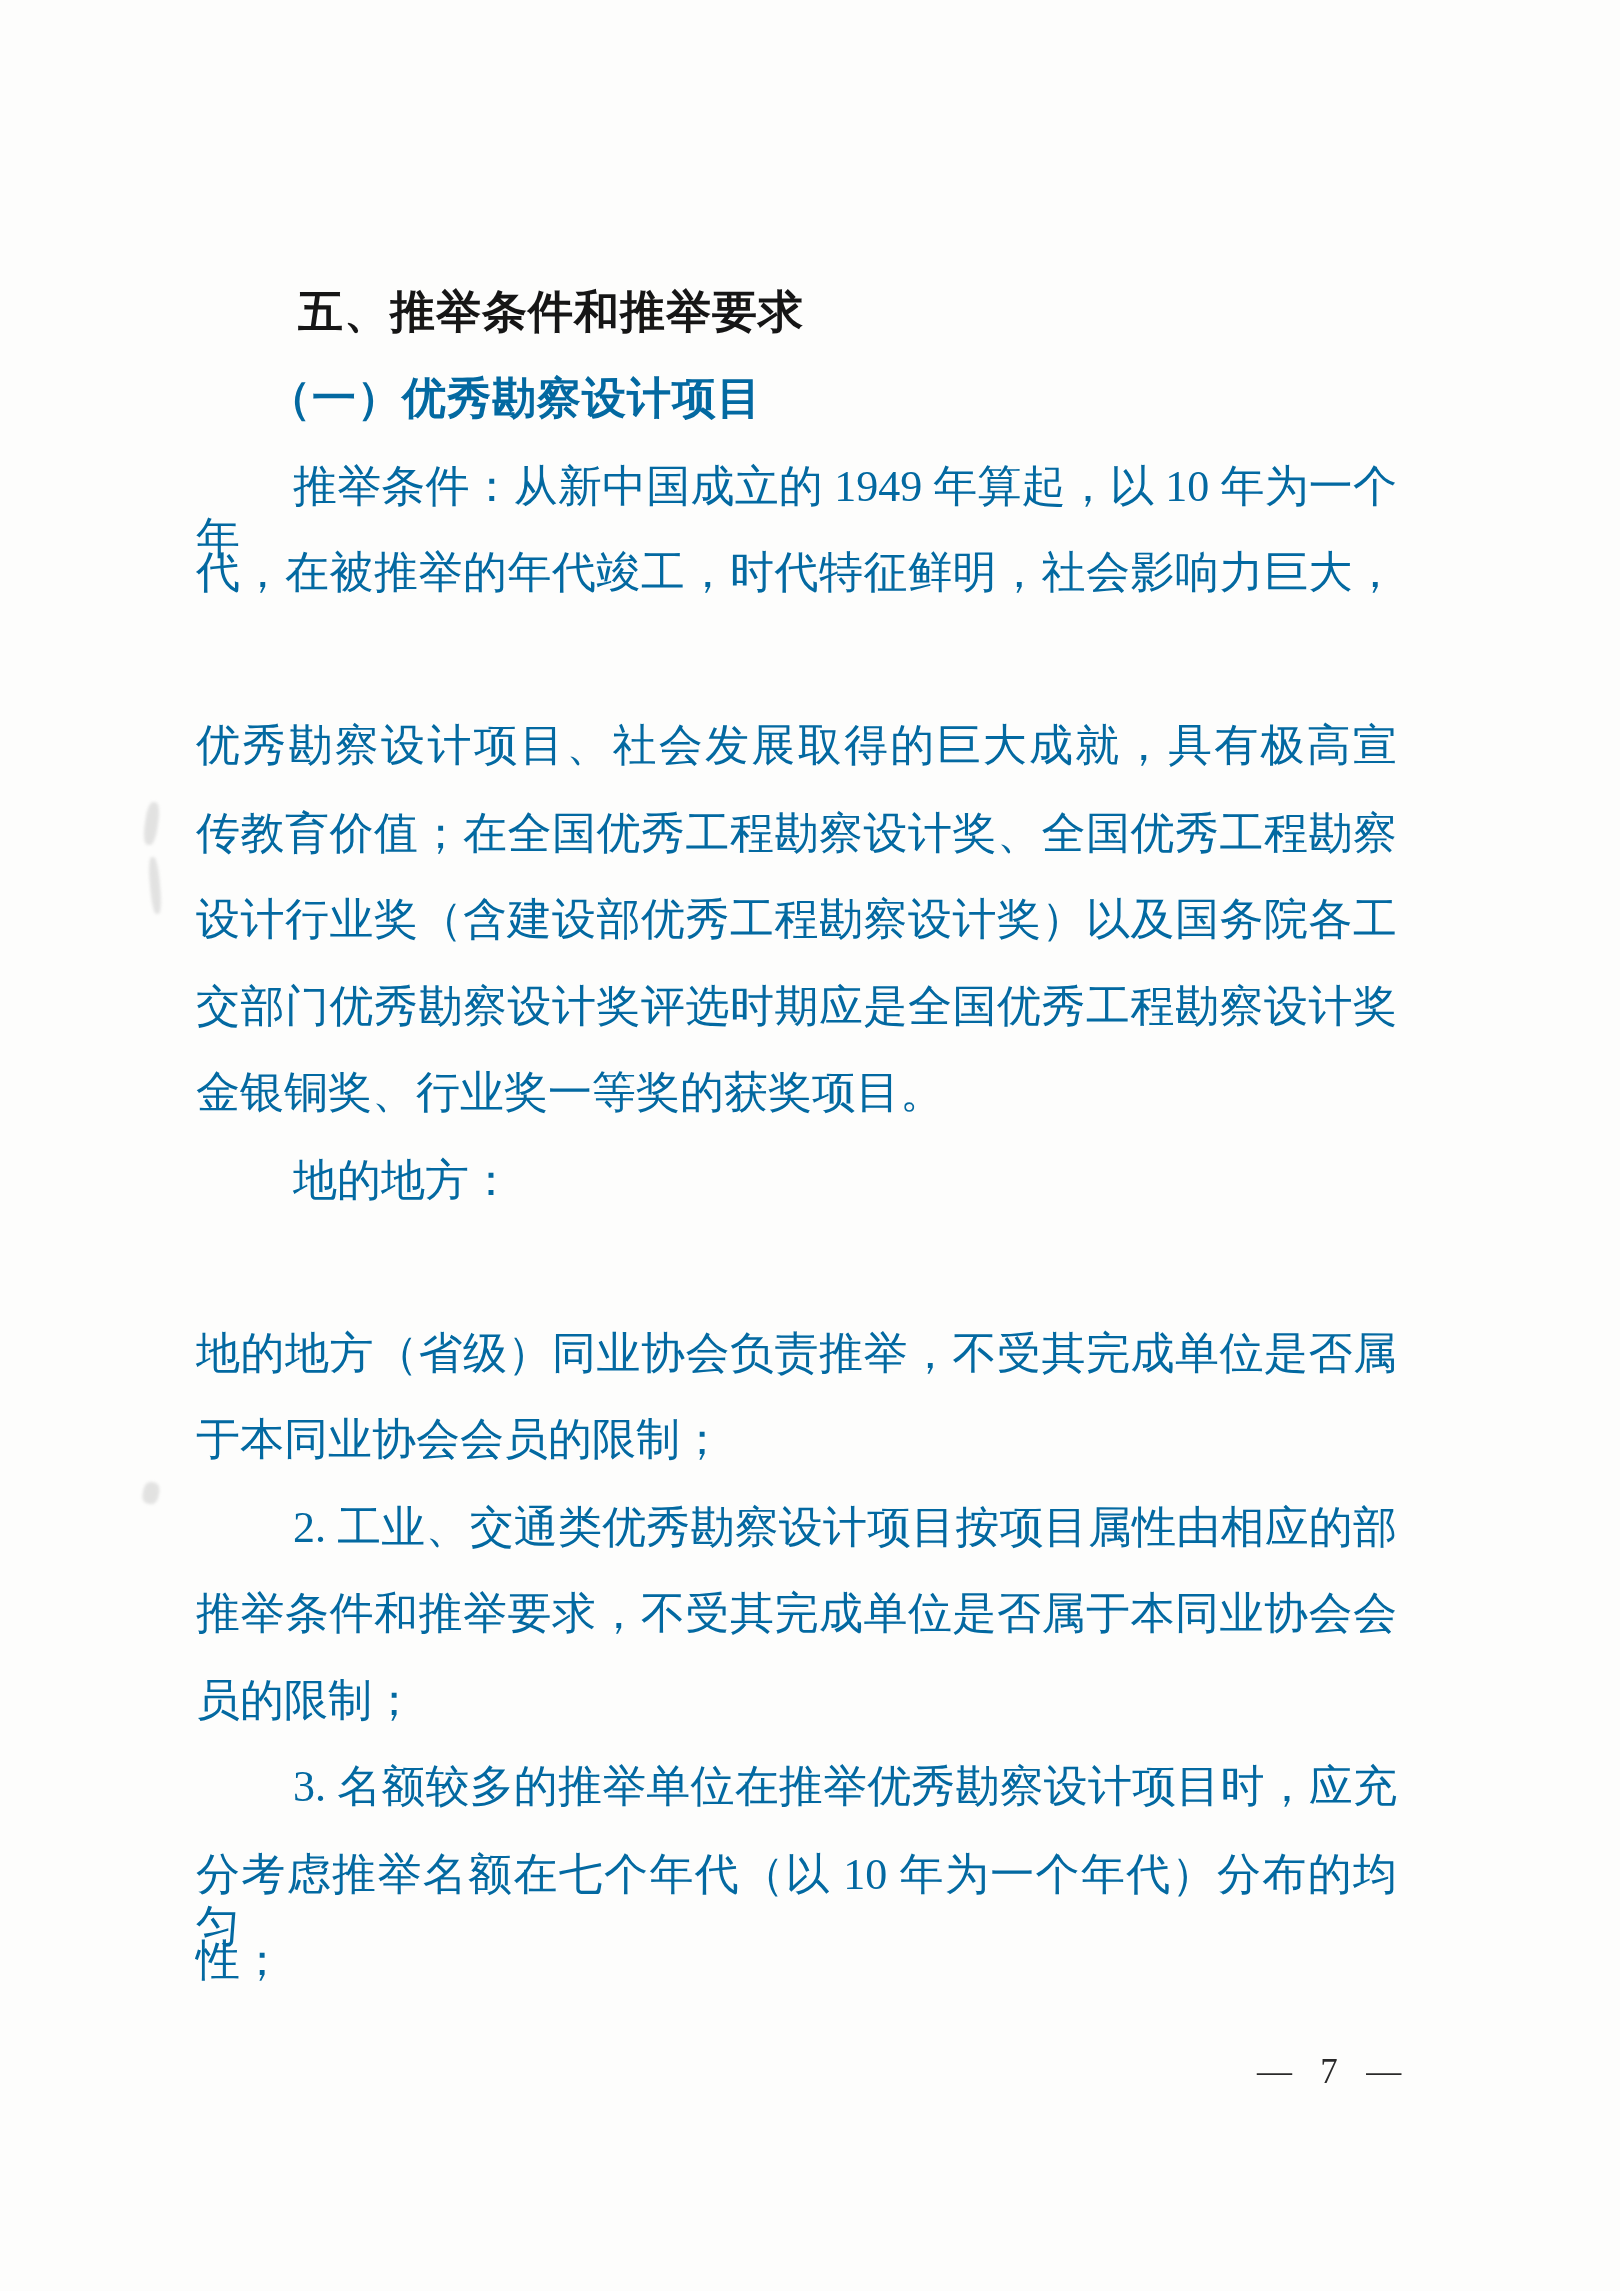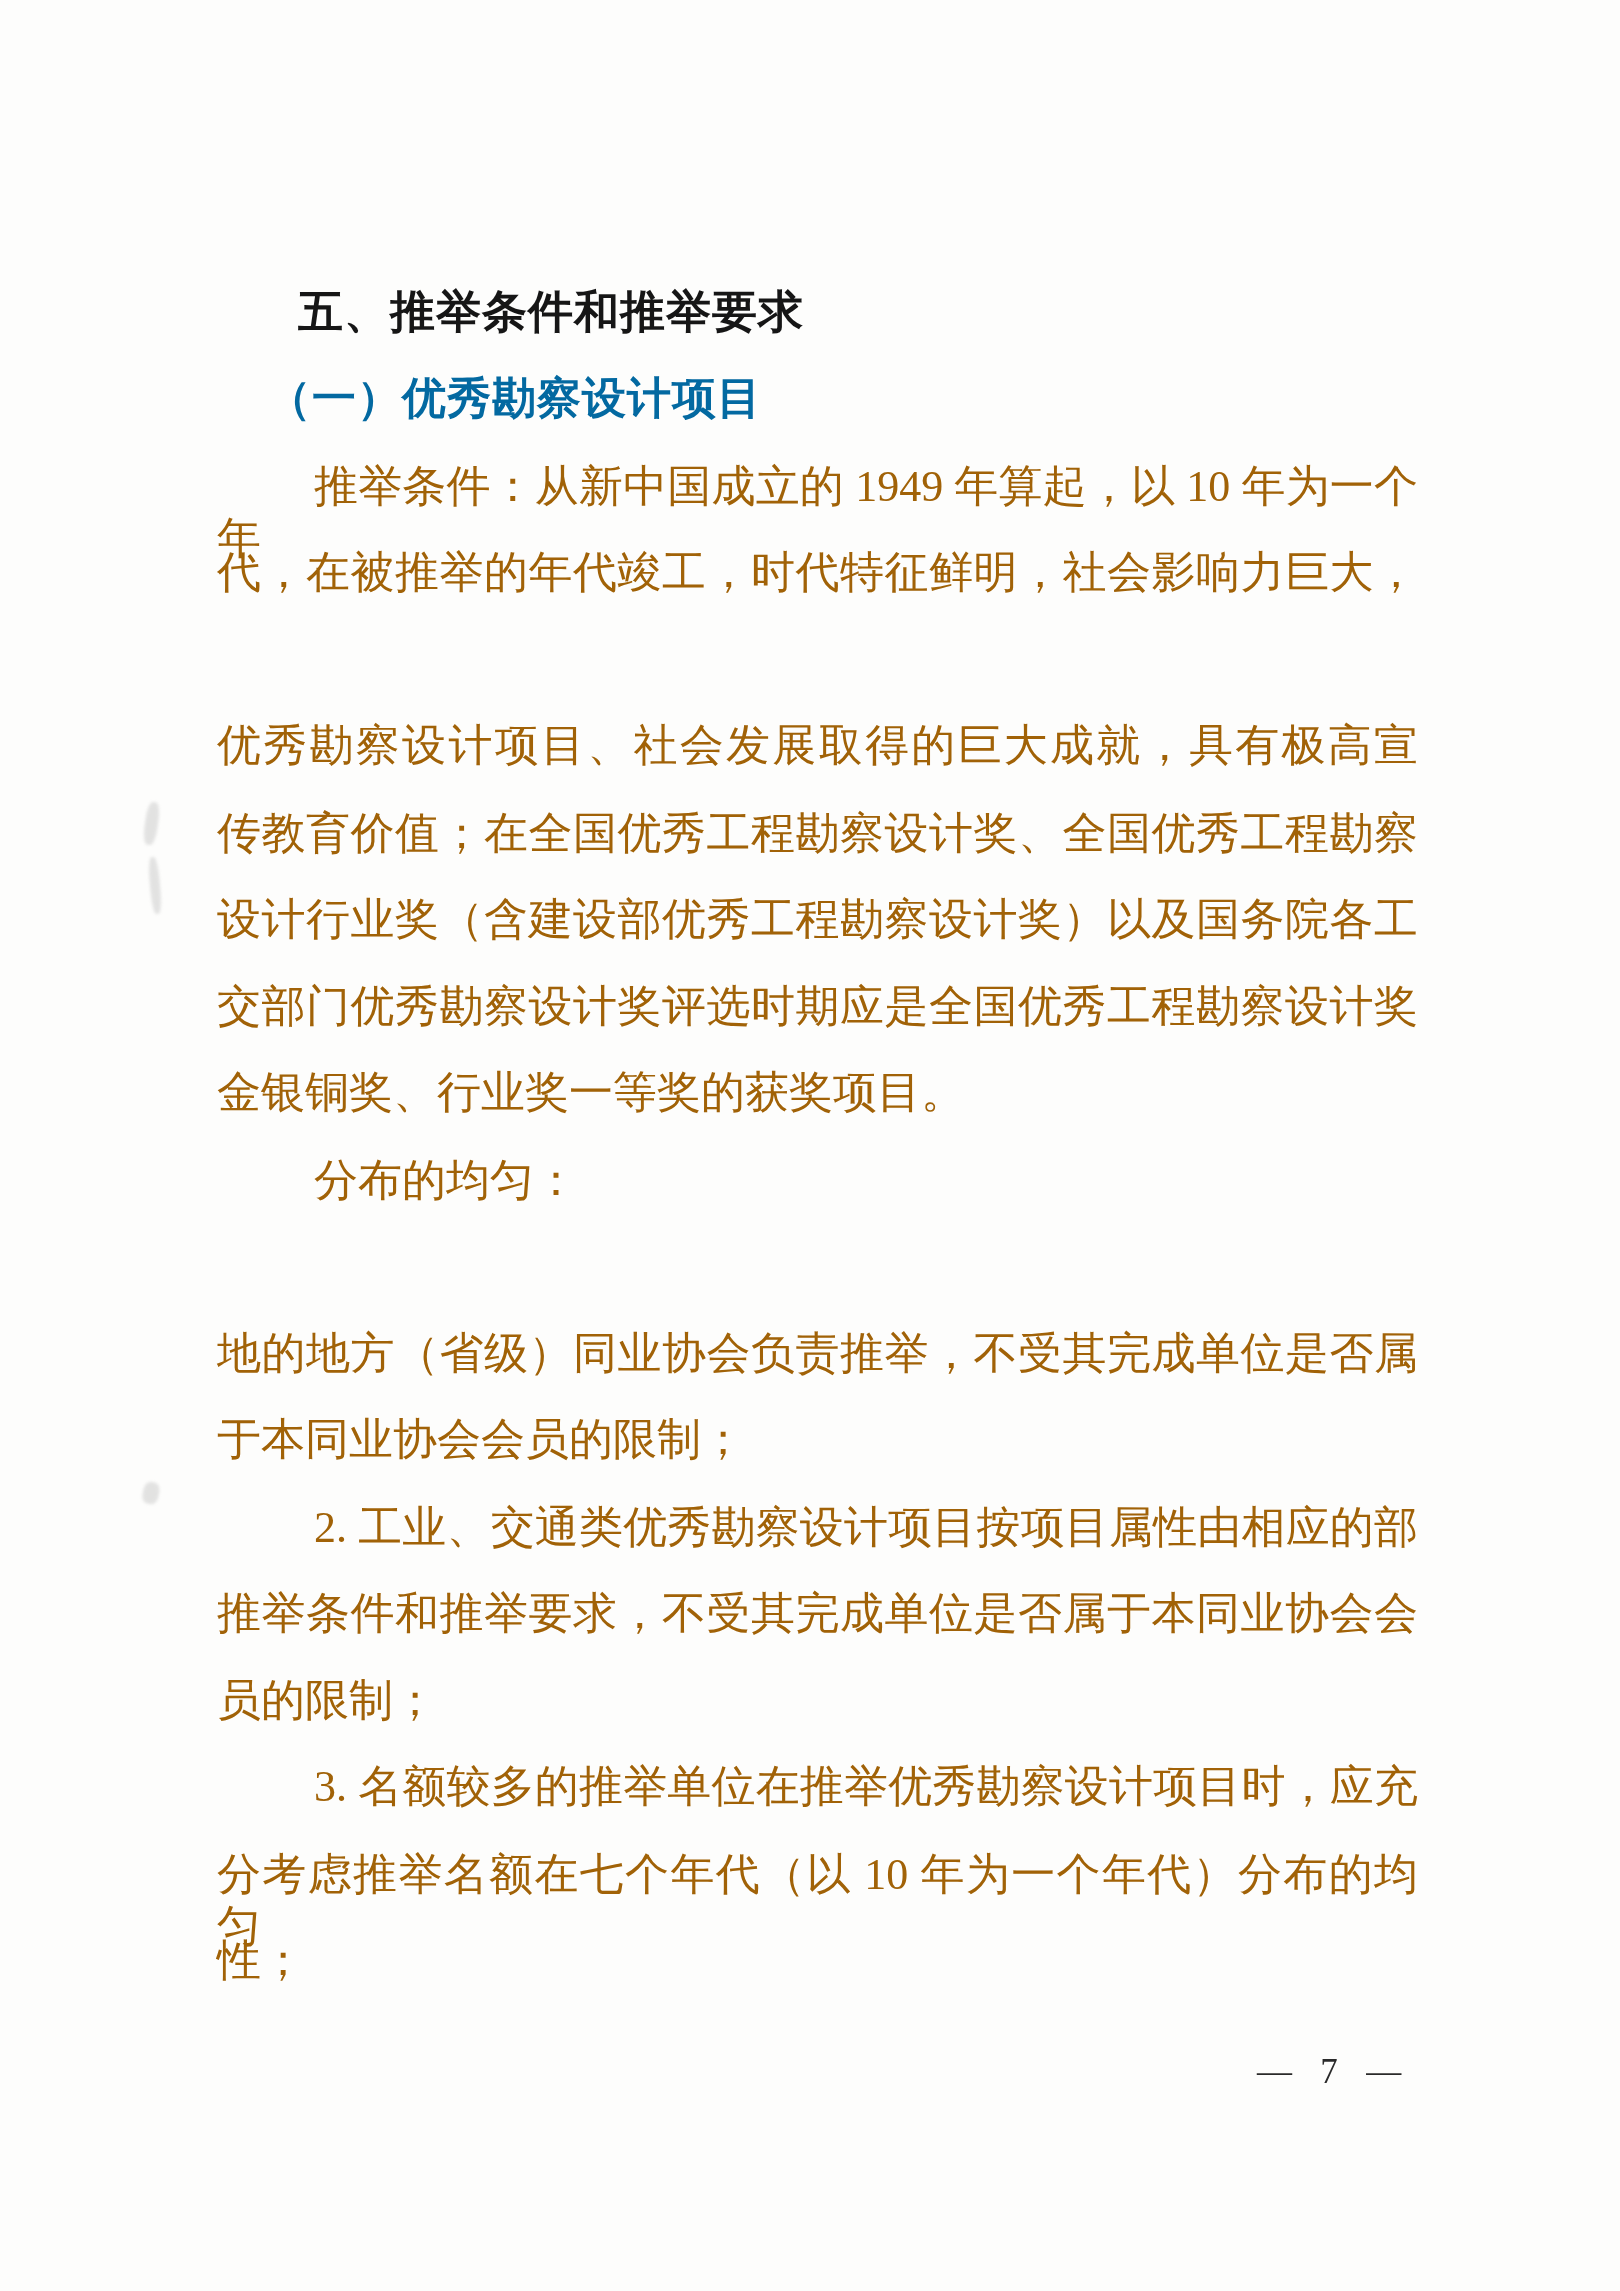--- a/index.html
+++ b/index.html
@@ -35,25 +35,25 @@
     margin: 0;
     font-family: "Liberation Serif", "DejaVu Serif", serif;
     font-size: 44px;
     font-weight: 700;
     letter-spacing: 1px;
     color: #0369a1;
     white-space: nowrap;
   }
   .line {
     position: absolute;
-    left: 217px;
+    left: 196px;
     width: 1201px;
     font-size: 44px;
     line-height: 1.18;
-    color: #a16207;
+    color: #0369a1;
     font-weight: 400;
   }
   .fill {
     text-align: justify;
     text-align-last: justify;
   }
   .indent {
     text-indent: 97px;
   }
   .page-number {
@@ -99,21 +99,21 @@
   <h1 class="h1">五、推举条件和推举要求</h1>
   <h2 class="h2">（一）优秀勘察设计项目</h2>
 
   <div class="line fill indent" style="top:461px">推举条件：从新中国成立的 1949 年算起，以 10 年为一个年</div>
   <div class="line fill" style="top:547px">代，在被推举的年代竣工，时代特征鲜明，社会影响力巨大，</div>
   <div class="line fill" style="top:720px">优秀勘察设计项目、社会发展取得的巨大成就，具有极高宣</div>
   <div class="line fill" style="top:894px">设计行业奖（含建设部优秀工程勘察设计奖）以及国务院各工</div>
   <div class="line fill" style="top:808px">传教育价值；在全国优秀工程勘察设计奖、全国优秀工程勘察</div>
   <div class="line fill" style="top:981px">交部门优秀勘察设计奖评选时期应是全国优秀工程勘察设计奖</div>
   <div class="line" style="top:1067px">金银铜奖、行业奖一等奖的获奖项目。</div>
-  <div class="line indent" style="top:1155px">分布的均匀：</div>
+  <div class="line indent" style="top:1155px">地的地方：</div>
   <div class="line fill" style="top:1328px">地的地方（省级）同业协会负责推举，不受其完成单位是否属</div>
   <div class="line" style="top:1414px">于本同业协会会员的限制；</div>
   <div class="line fill indent" style="top:1502px">2. 工业、交通类优秀勘察设计项目按项目属性由相应的部</div>
   <div class="line fill" style="top:1588px">推举条件和推举要求，不受其完成单位是否属于本同业协会会</div>
   <div class="line" style="top:1675px">员的限制；</div>
   <div class="line fill indent" style="top:1761px">3. 名额较多的推举单位在推举优秀勘察设计项目时，应充</div>
   <div class="line fill" style="top:1849px">分考虑推举名额在七个年代（以 10 年为一个年代）分布的均匀</div>
   <div class="line" style="top:1935px">性；</div>
 
   <div class="page-number">— 7 —</div>

